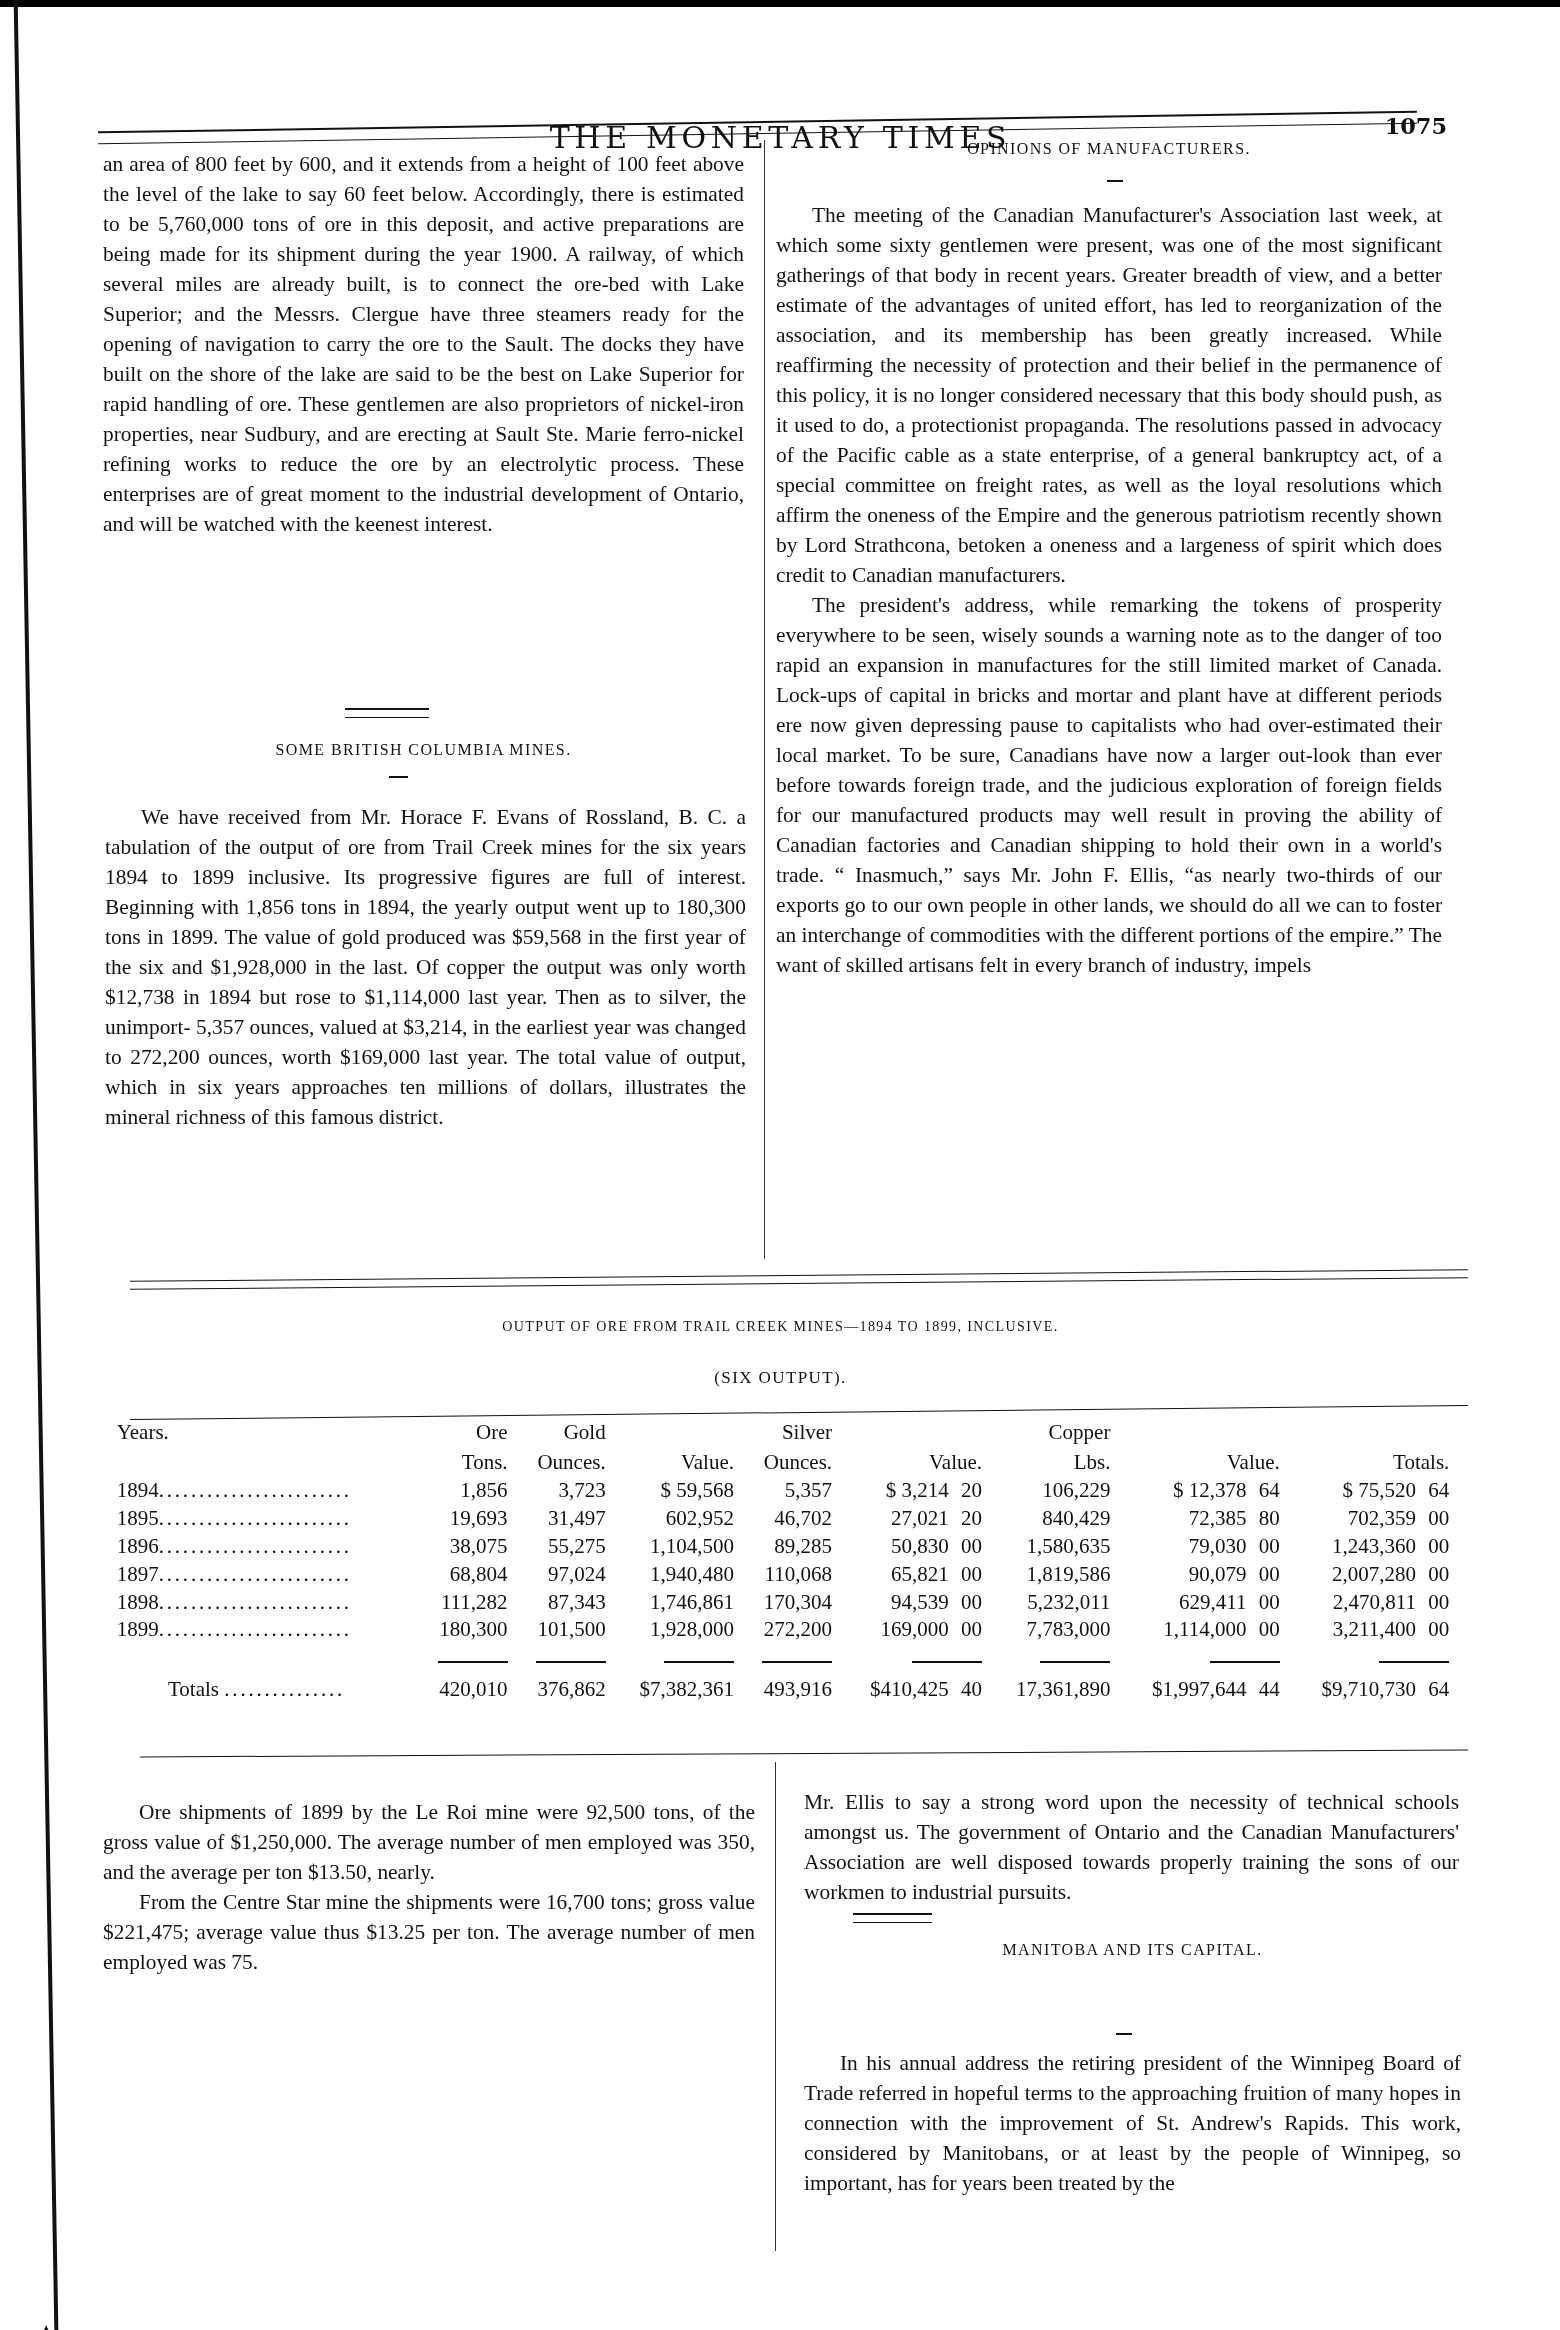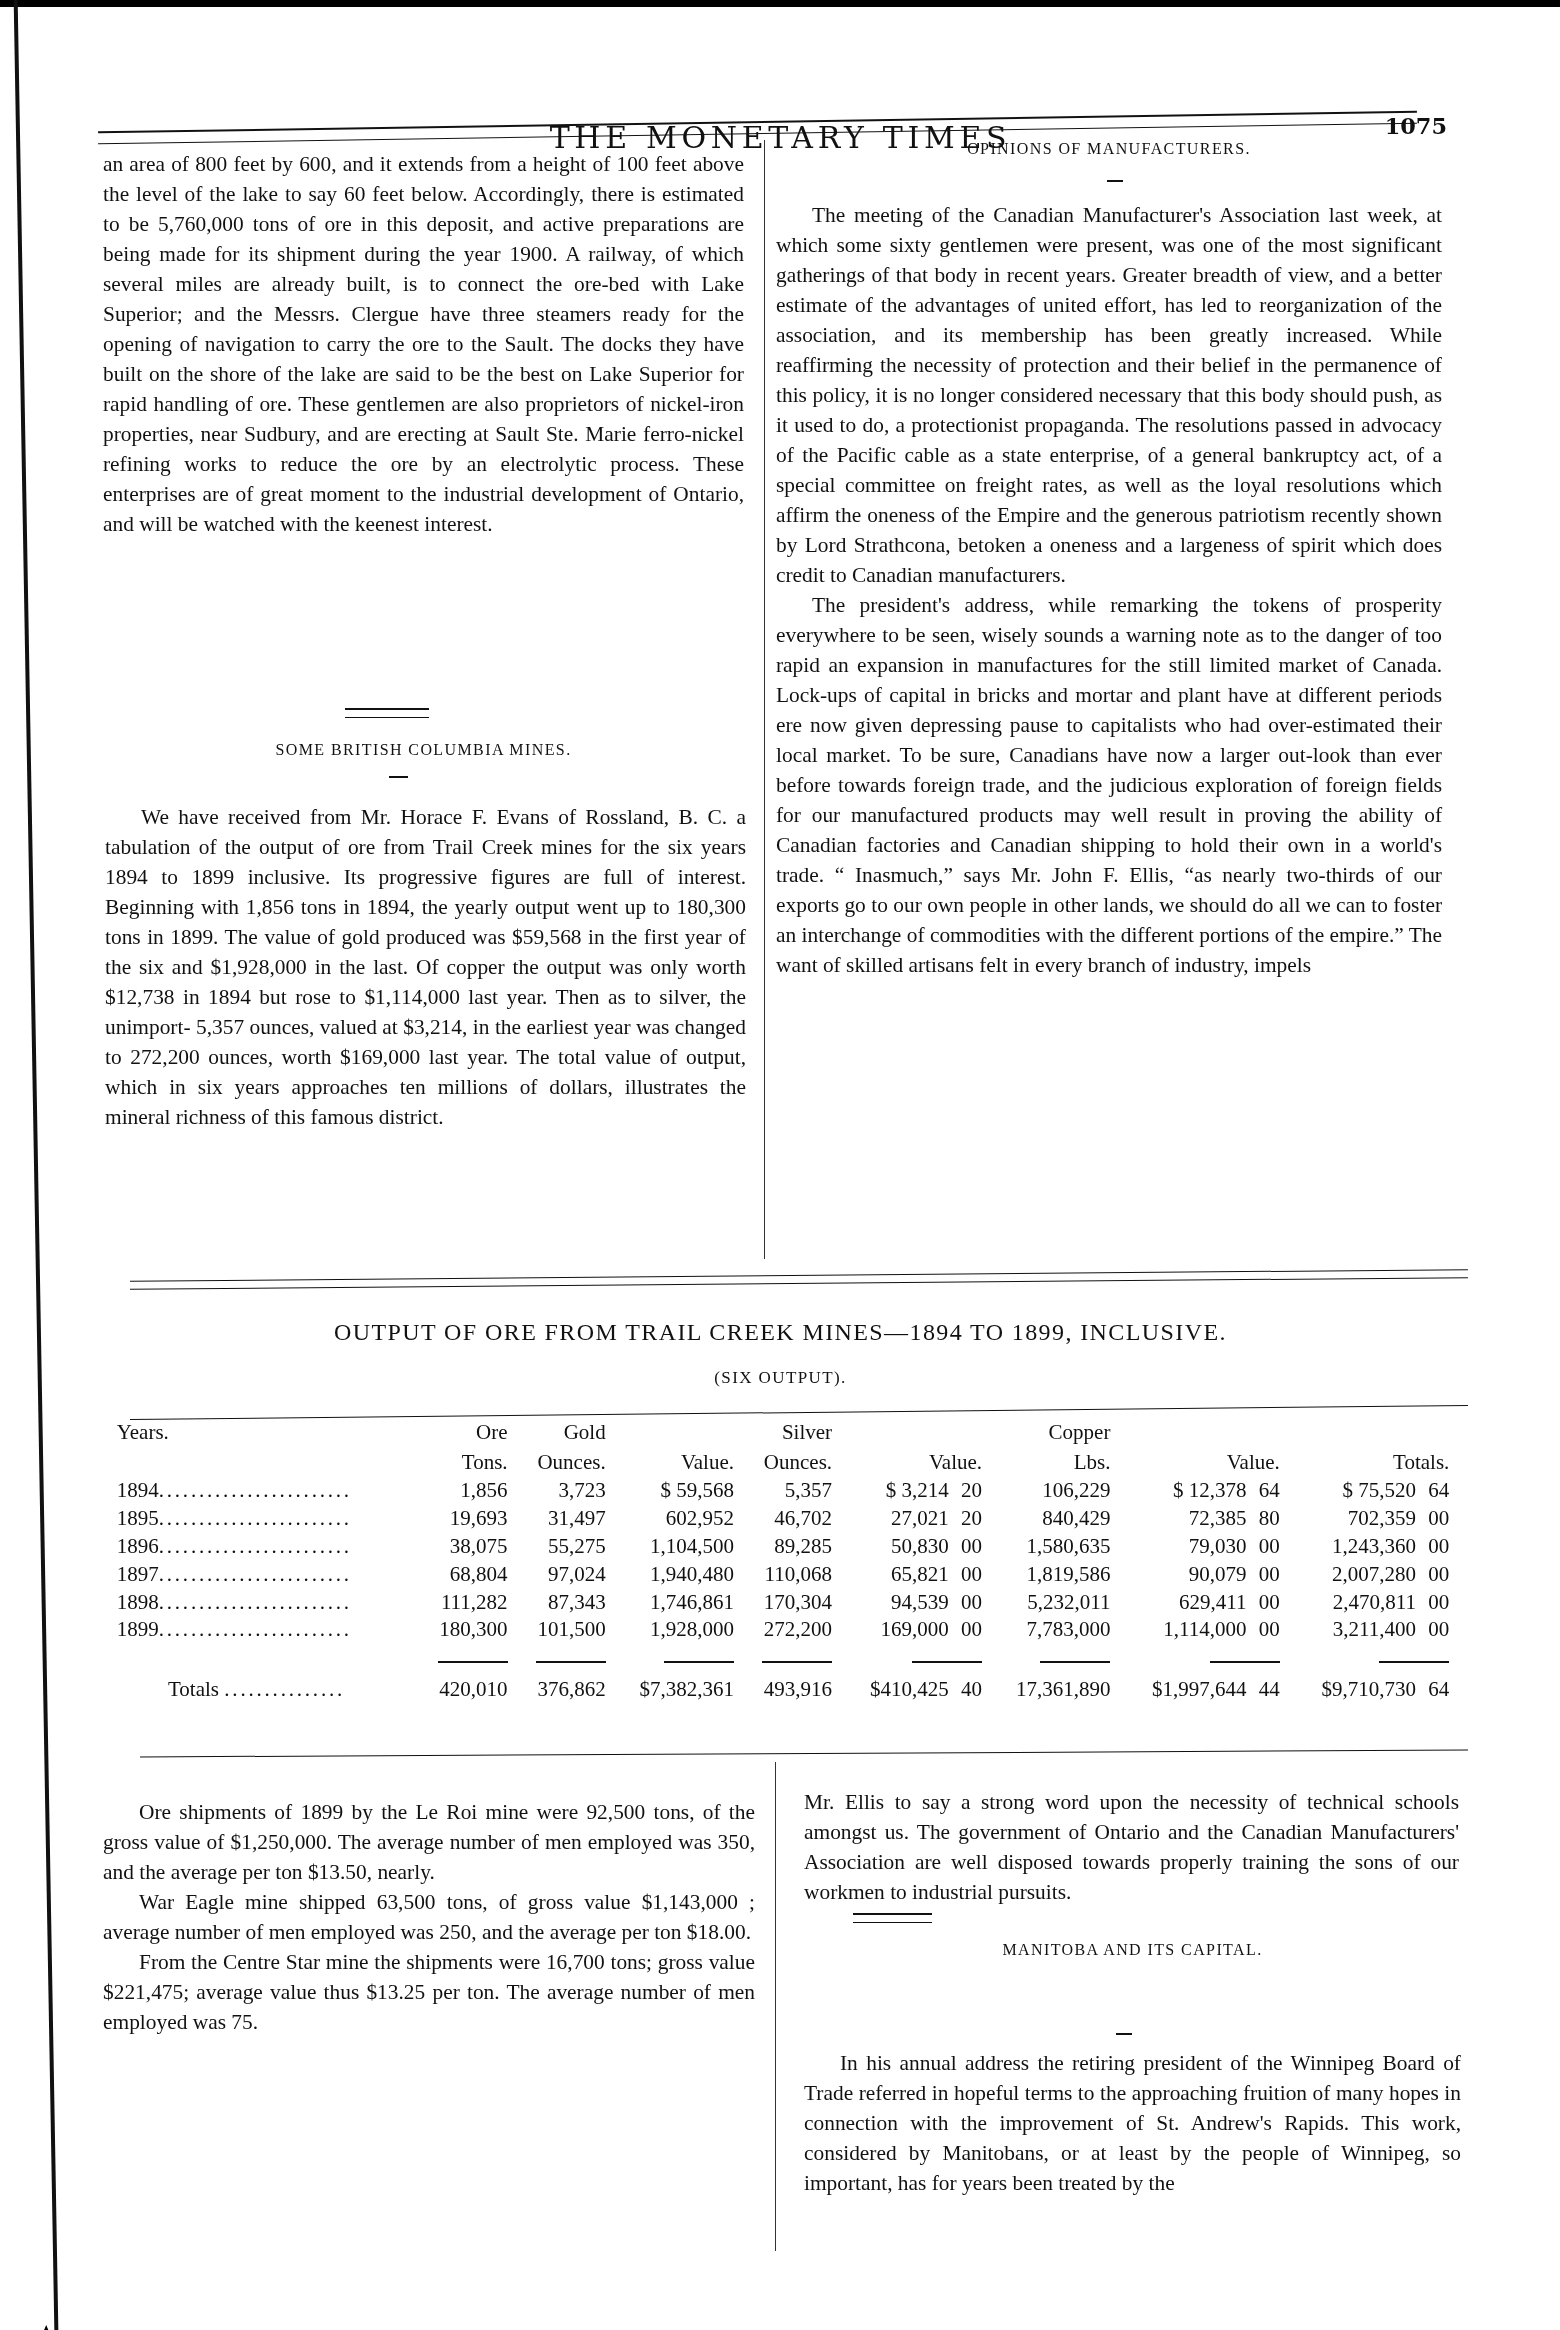--- a/index.html
+++ b/index.html
@@ -41,21 +41,21 @@
     .col-right-top { left: 776px; top: 184px; width: 666px; }
     .col-divider {
       position: absolute; width: 1.4px; background: #333333;
     }
     .heading {
       position: absolute; text-align: center; font-size: 16px; letter-spacing: 1.4px;
     }
     .short-rule { position: absolute; height: 2.3px; background: #111111; }
     .table-title {
       position: absolute; left: 93px; width: 1375px; top: 1319px; text-align: center;
-      font-size: 24px; letter-spacing: 1.4px;
+      font-size: 14px; letter-spacing: 1.4px;
     }
     .table-subtitle {
       position: absolute; left: 93px; width: 1375px; top: 1368px; text-align: center;
       font-size: 17px; letter-spacing: 1.4px; font-variant: small-caps;
     }
     table.ore {
       position: absolute; left: 112px; top: 1417px; width: 1342px;
       border-collapse: collapse; font-size: 21px;
     }
     table.ore th { font-weight: normal; text-align: right; padding: 1.9px 4.7px; line-height: 26px; vertical-align: bottom; }
@@ -228,21 +228,20 @@
       <td><span>$1,997,644</span> <span class="cents">44</span></td>
       <td><span>$9,710,730</span> <span class="cents">64</span></td>
     </tr>
   </tfoot>
 </table>
 
 <div class="rule thin" style="left:140px; top:1753px; width:1328px; transform:rotate(-0.3deg);"></div>
 
 <section class="col col-left-bottom">
   <p class="indent">Ore shipments of 1899 by the Le Roi mine were 92,500 tons, of the gross value of $1,250,000. The average number of men employed was 350, and the average per ton $13.50, nearly.</p>
-  <p class="indent">War Eagle mine shipped 63,500 tons, of gross value $1,143,000 ; average number of men employed was 250, and the average per ton $18.00.</p>
   <p class="indent">From the Centre Star mine the shipments were 16,700 tons; gross value $221,475; average value thus $13.25 per ton. The average number of men employed was 75.</p>
 </section>
 
 <div class="col-divider" style="left:775px; top:1762px; height:489px;"></div>
 
 <section class="col col-right-bottom-a">
   <p>Mr. Ellis to say a strong word upon the necessity of technical schools amongst us. The government of Ontario and the Canadian Manufacturers' Association are well disposed towards properly training the sons of our workmen to industrial pursuits.</p>
 </section>
 <div class="rule" style="left:853px; top:1913px; width:79px;"></div>
 <div class="rule thin" style="left:853px; top:1922px; width:79px;"></div>

